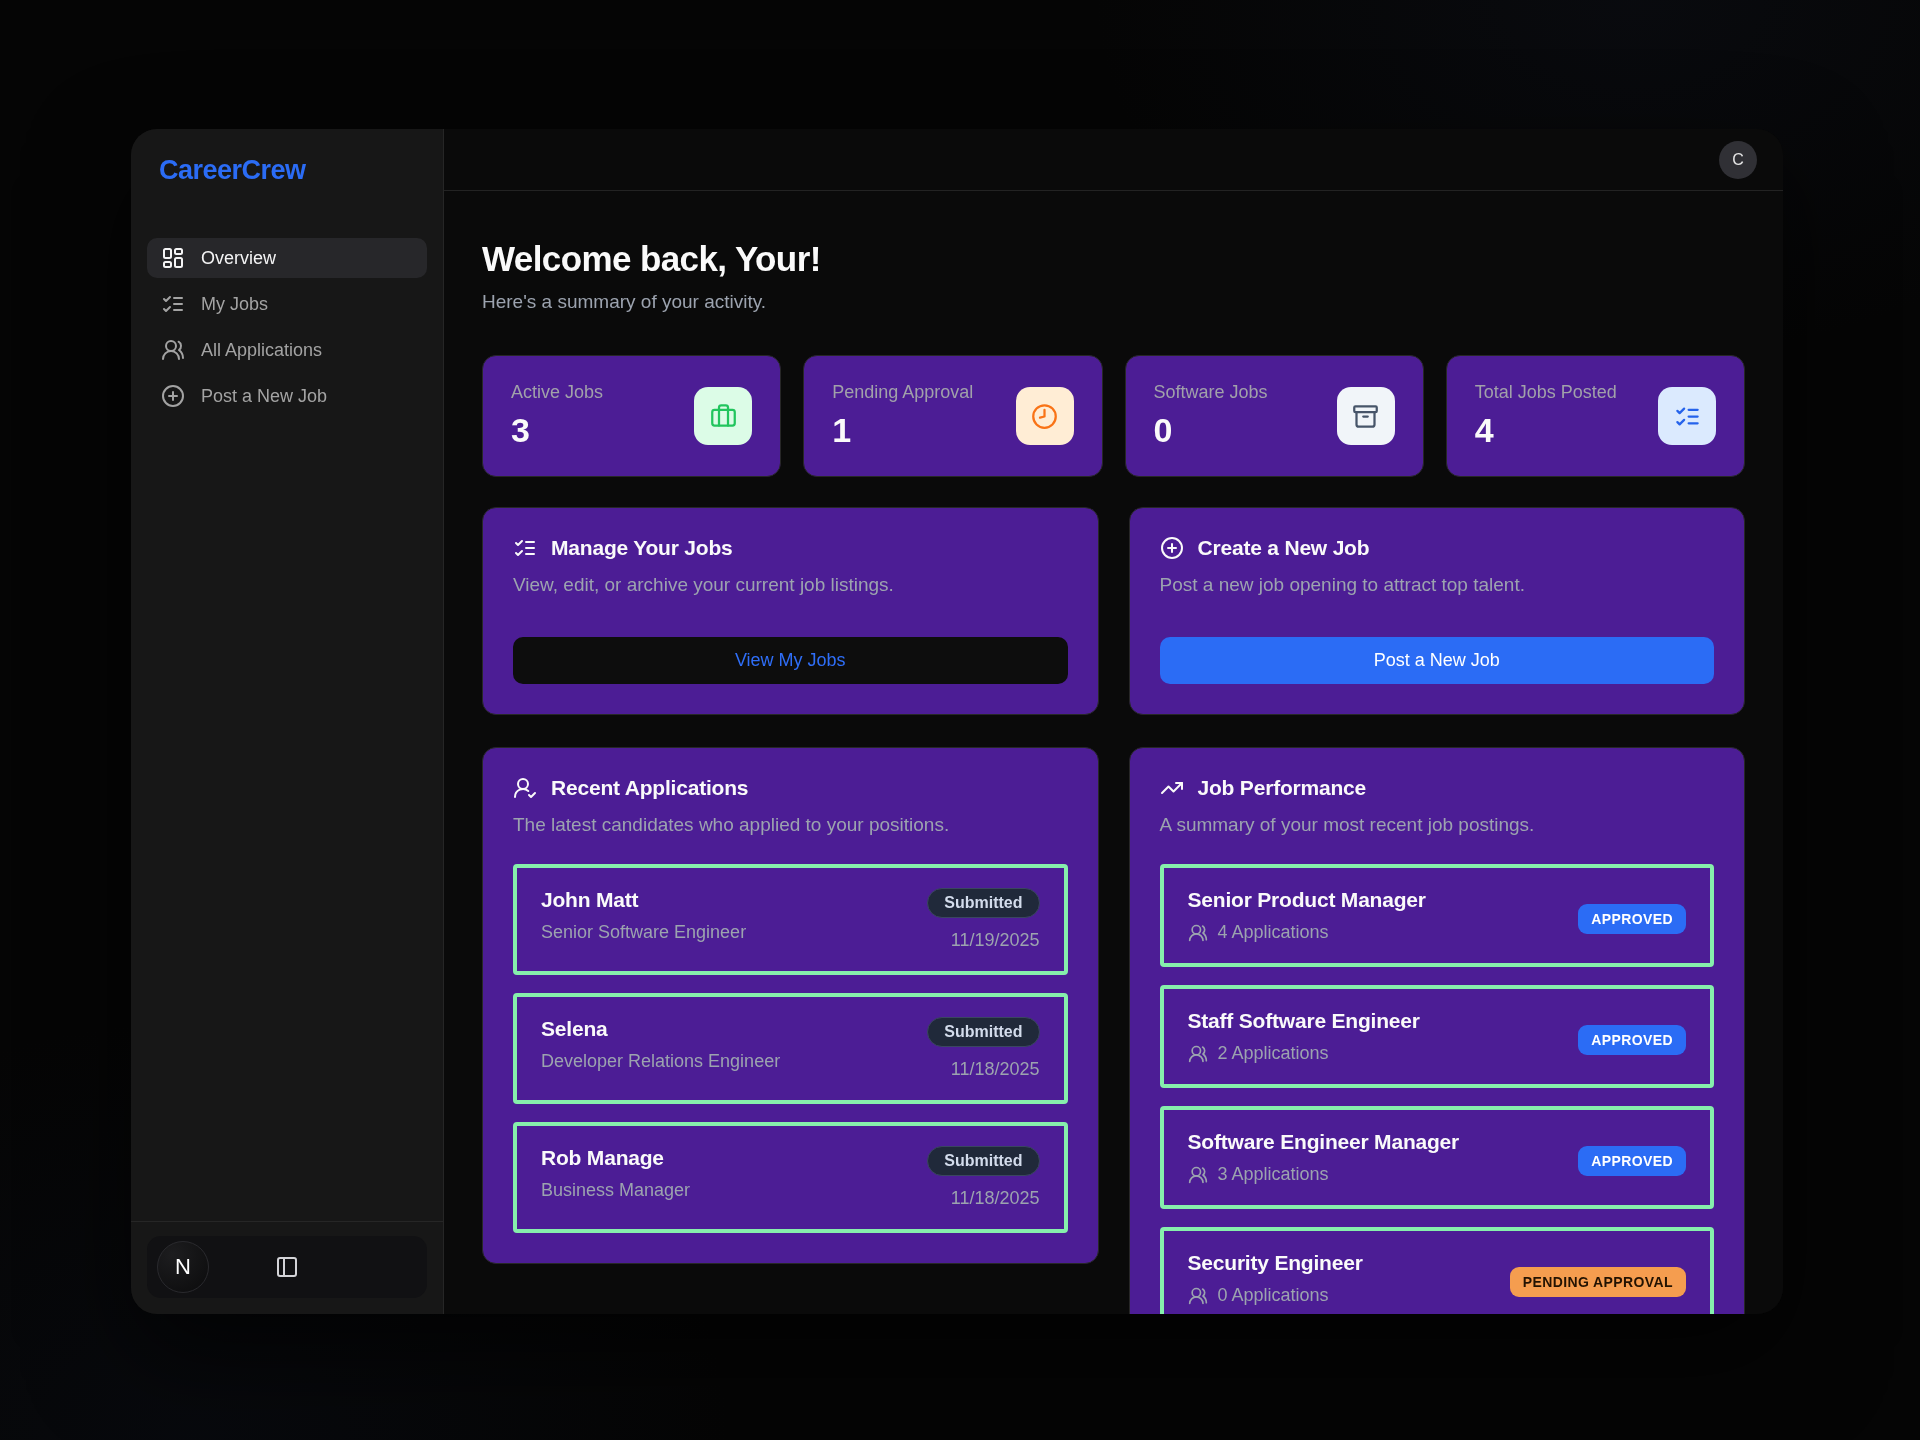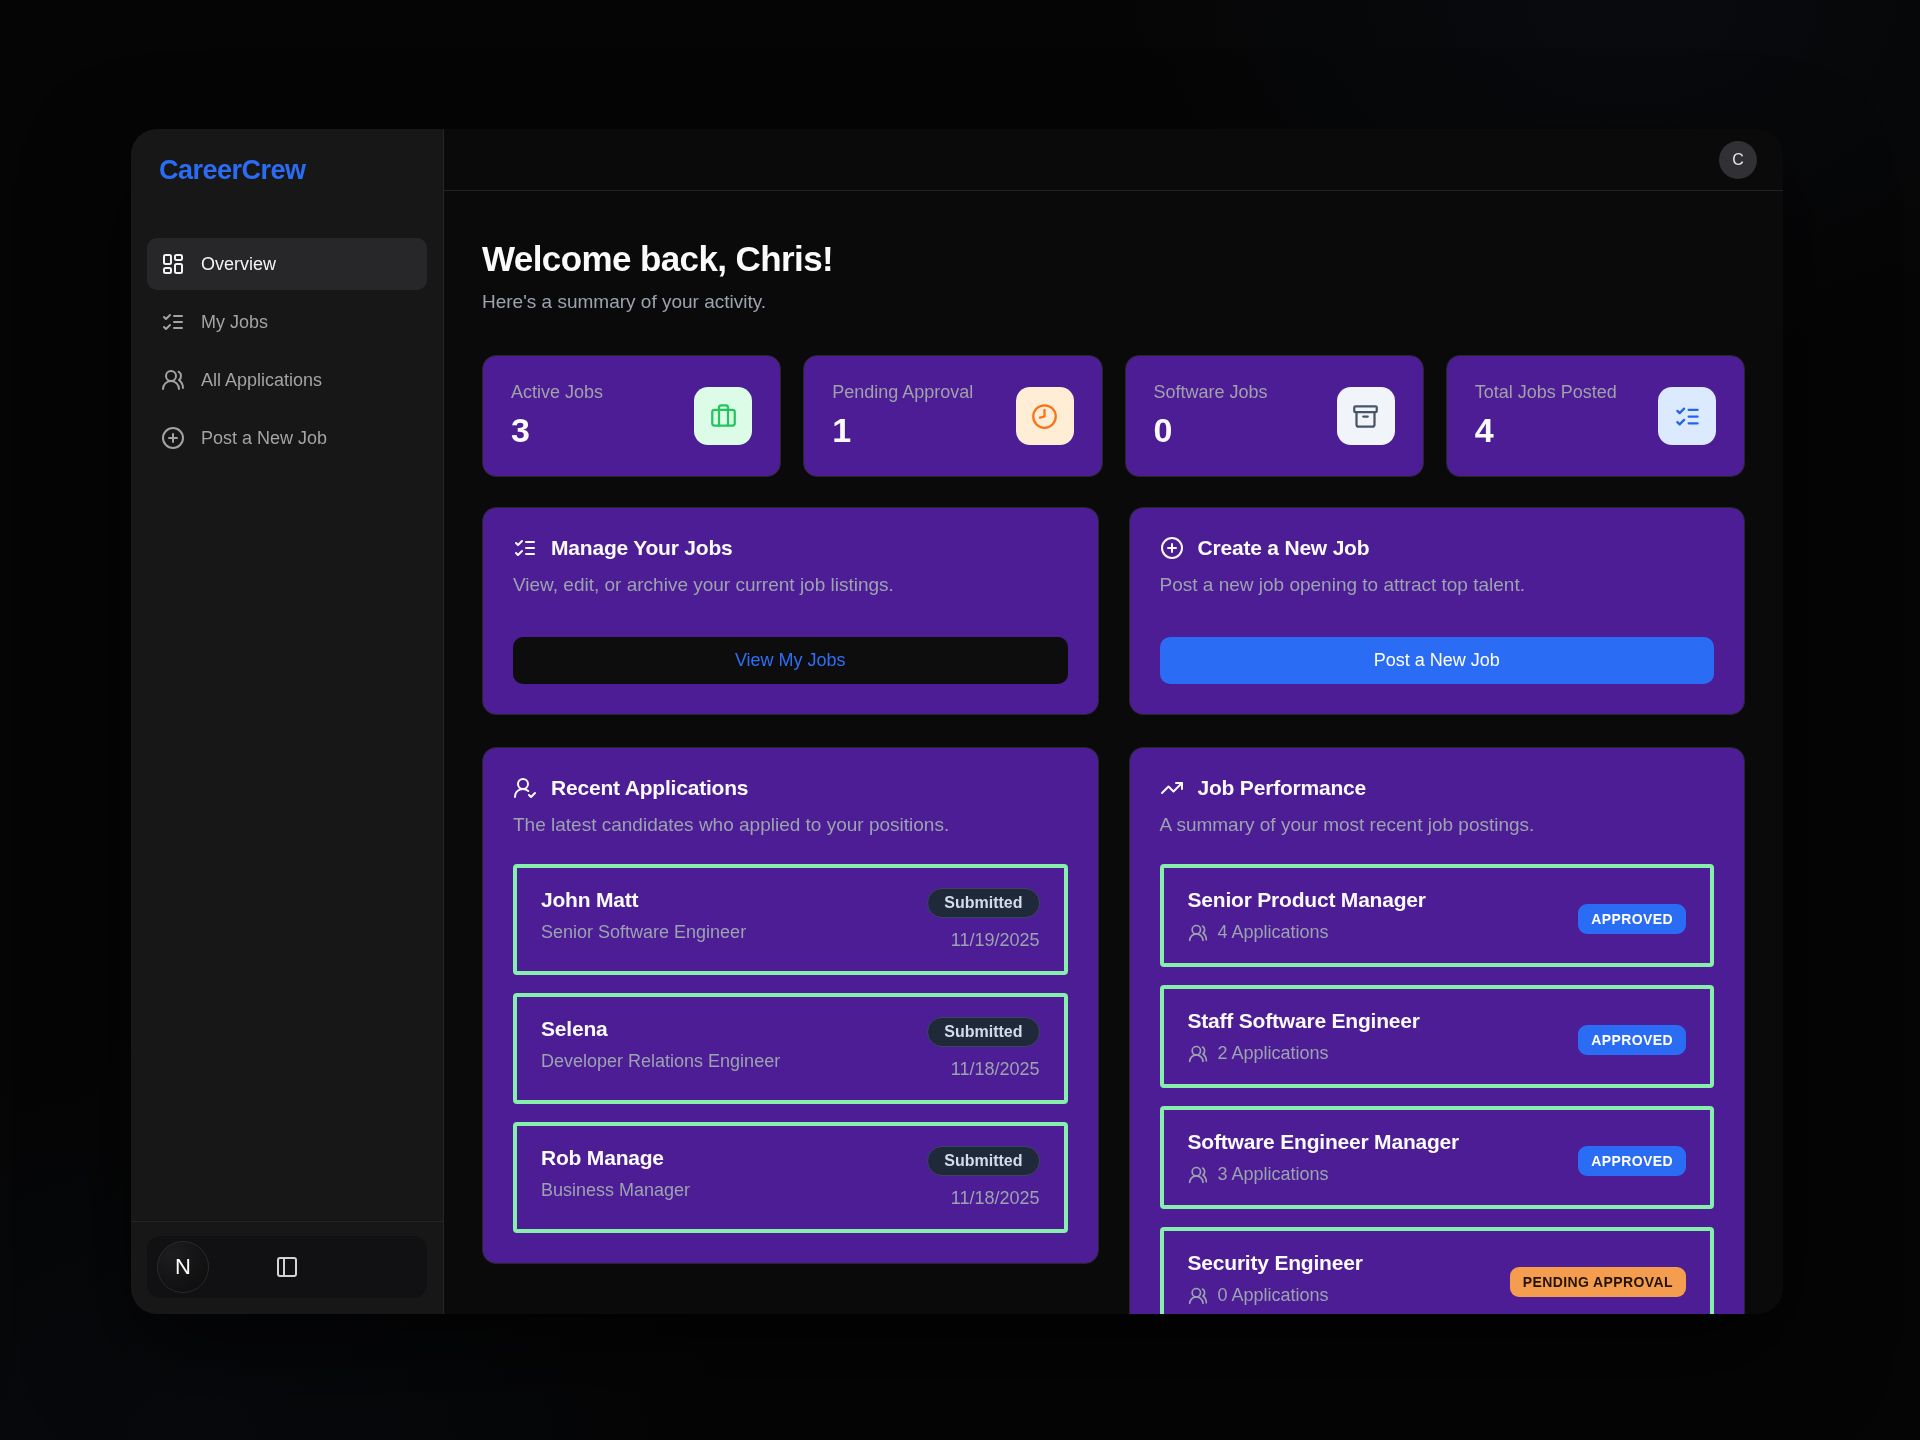--- a/index.html
+++ b/index.html
@@ -19,21 +19,21 @@
     background:#0a0a0a; box-shadow:0 40px 100px rgba(0,0,0,.65);
   }
   
   .sidebar {
     width:313px; flex:0 0 313px; background:#171717; border-right:1px solid #262626;
     display:flex; flex-direction:column; padding:26px 16px 16px 16px; position:relative;
   }
   .logo { color:#2b6cf5; font-size:27px; font-weight:700; letter-spacing:-.5px; padding:0 12px; margin-bottom:52px; }
   .nav { display:flex; flex-direction:column; gap:6px; }
   .nav-item {
-    display:flex; align-items:center; gap:16px; height:52px; padding:0 14px;
+    display:flex; align-items:center; gap:16px; height:40px; padding:0 14px;
     border-radius:10px; color:#a3a3a3; font-size:18px; cursor:pointer;
   }
   .nav-item.active { background:#27272a; color:#f4f4f5; }
   .nav-item .icon { width:24px; height:24px; }
   .sidebar-footer { margin-top:auto; position:relative; }
   .sidebar-footer .divider { height:1px; background:#262626; margin:0 -16px 14px -16px; }
   .footer-bar {
     height:62px; border-radius:14px; background:#111113; display:flex;
     align-items:center; justify-content:center; cursor:pointer;
   }
@@ -171,21 +171,21 @@
       <div class="n-avatar">N</div>
     </div>
   </aside>
 
   <div class="main">
     <header class="topbar">
       <div class="avatar-c">C</div>
     </header>
 
     <div class="content">
-      <h1>Welcome back, Chris!</h1>
+      <h1>Welcome back, Your!</h1>
       <p class="subtitle">Here's a summary of your activity.</p>
 
       <div class="stats" id="stats">
           <div class="card stat-card">
     <div class="stat-text">
       <div class="stat-label">Active Jobs</div>
       <div class="stat-value">3</div>
     </div>
     <div class="stat-iconbox" style="background: rgb(220, 252, 231); color: rgb(34, 197, 94);">
               <svg class="icon" viewBox="0 0 24 24" fill="none" stroke="currentColor" stroke-width="2" stroke-linecap="round" stroke-linejoin="round" style="width: 27px; height: 27px; display: block;">

